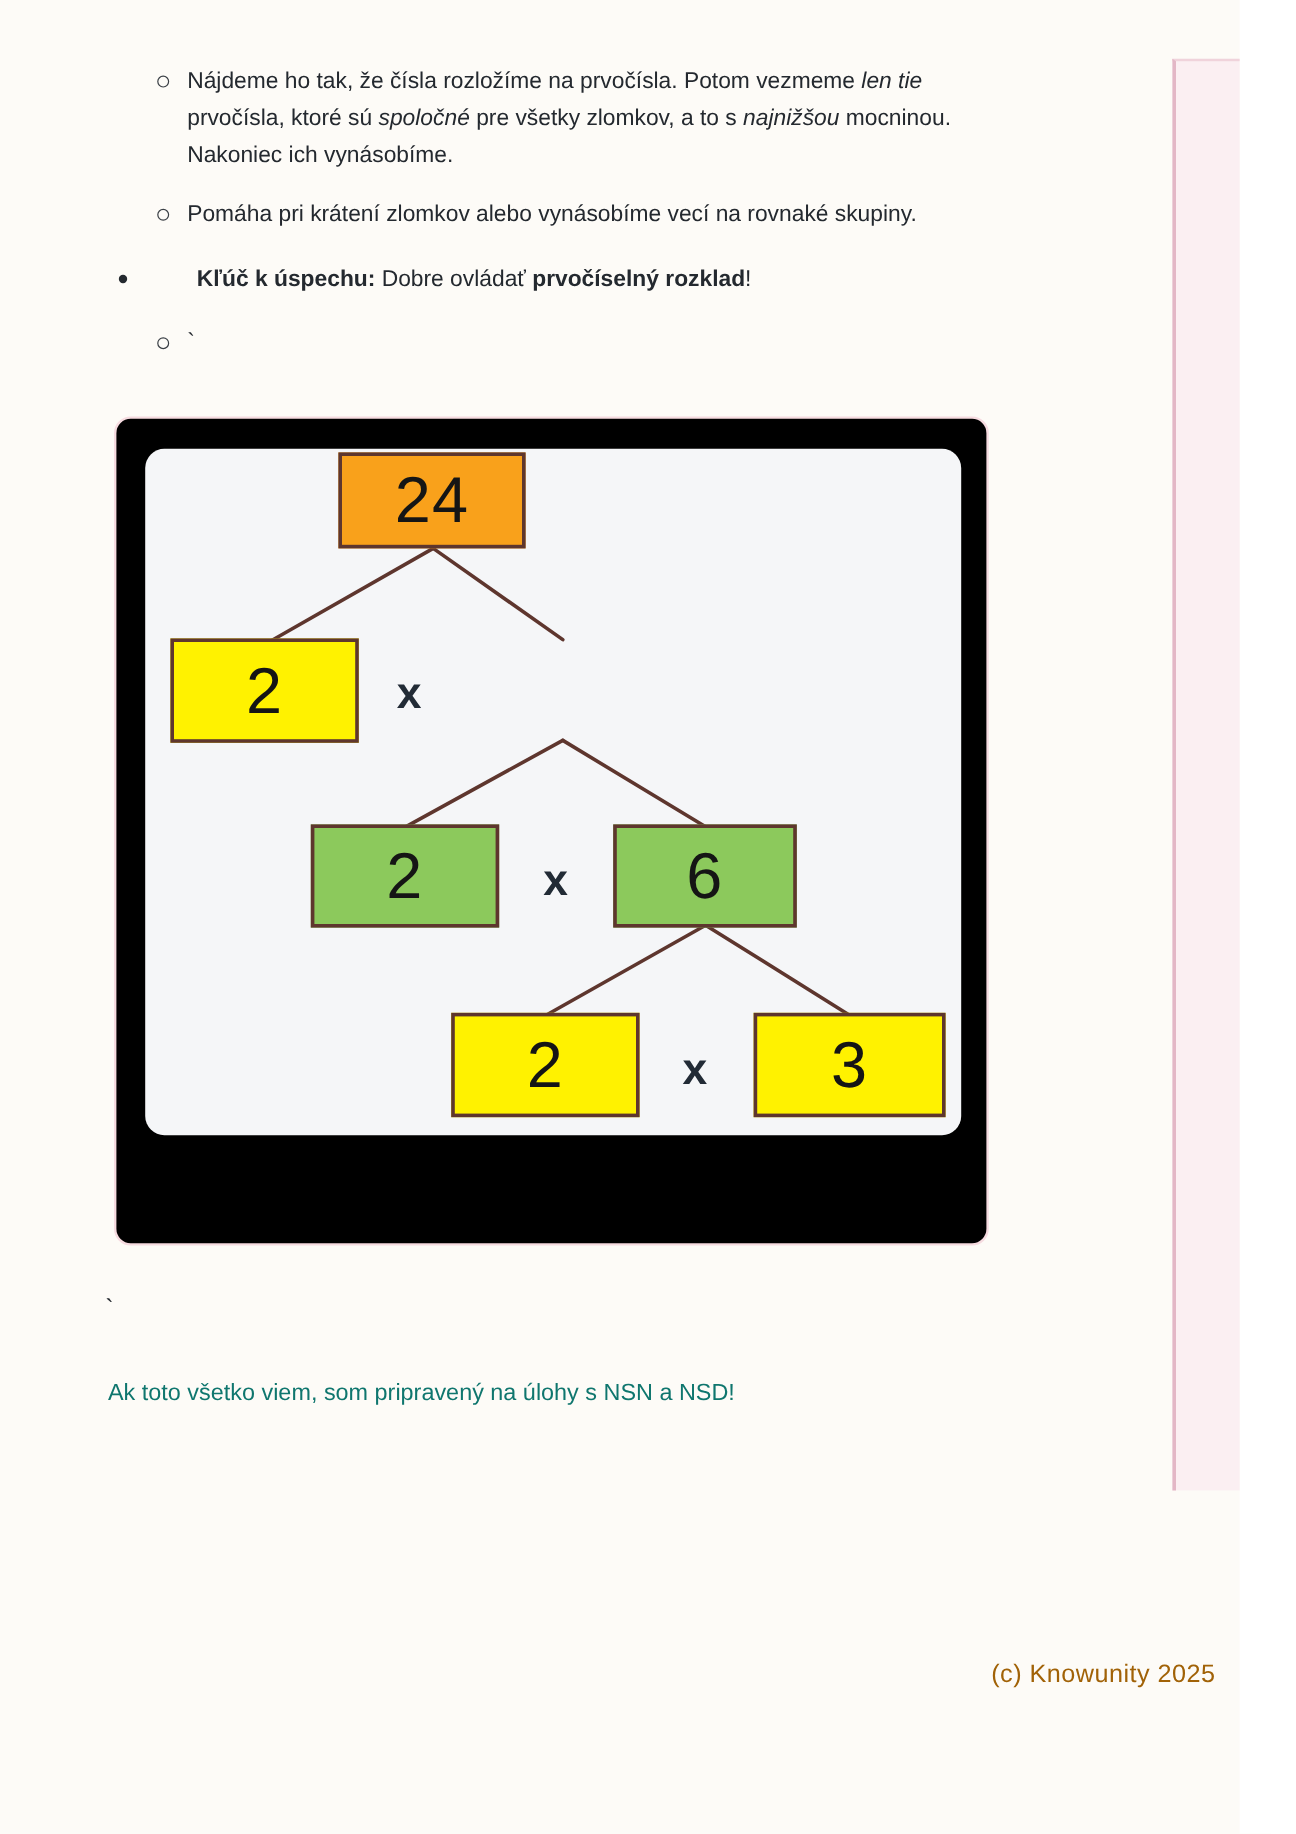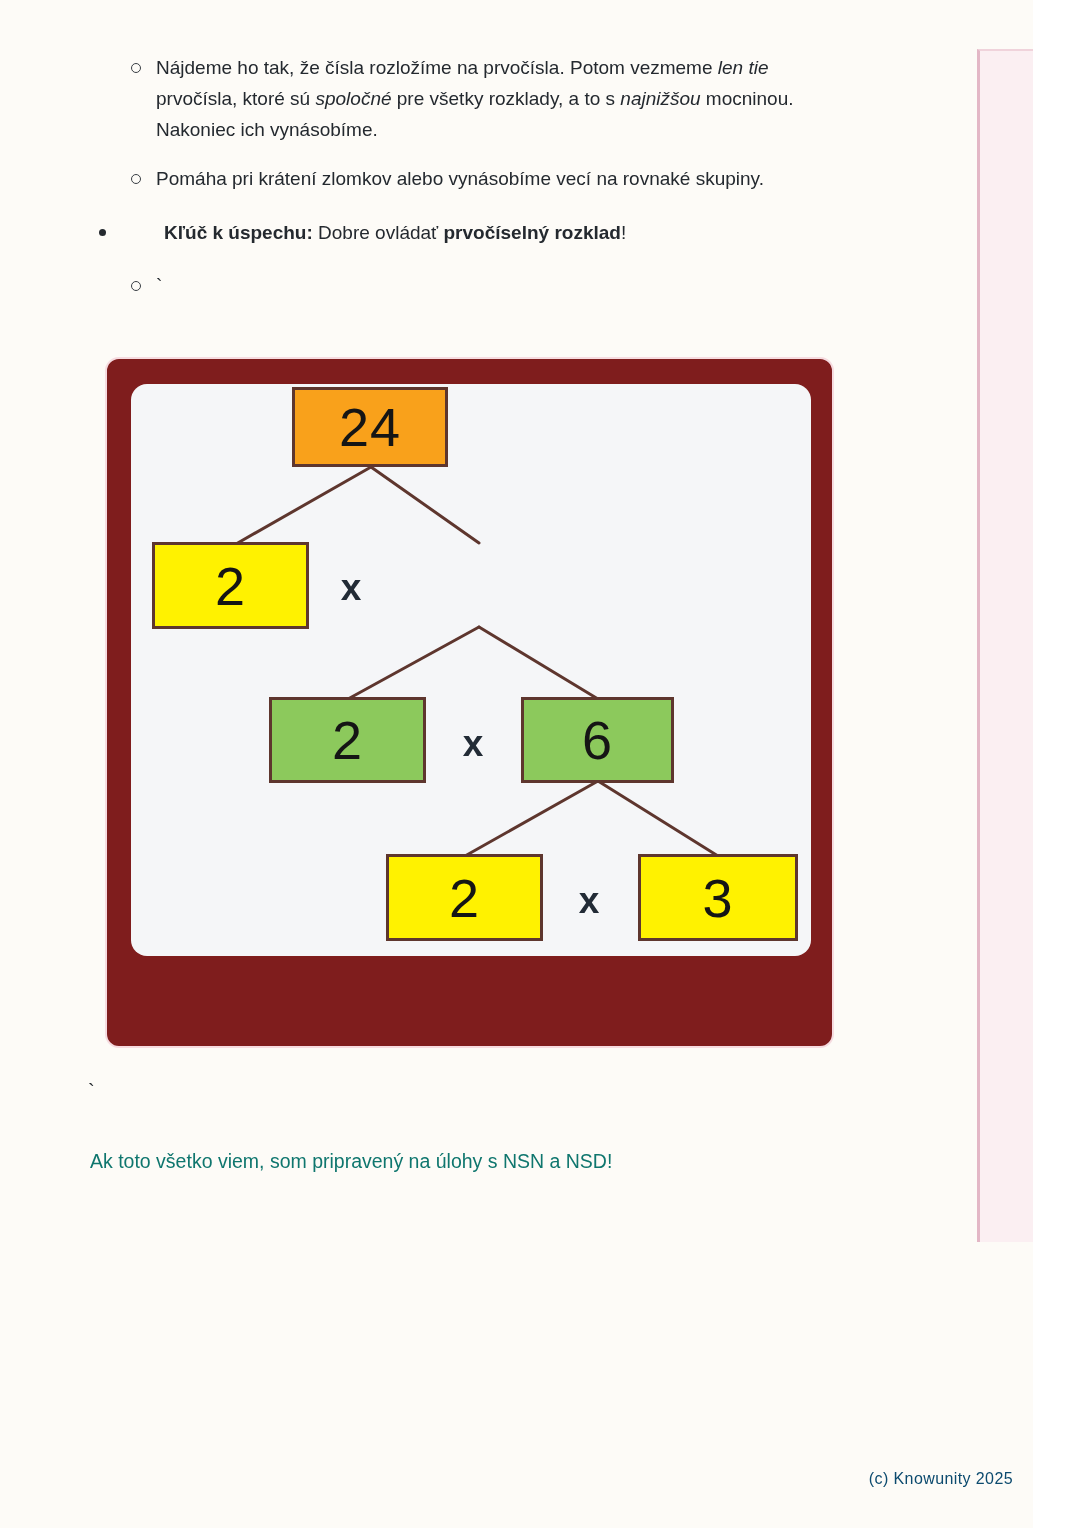--- a/index.html
+++ b/index.html
@@ -26,22 +26,22 @@
   }
   .disc-bullet{
     flex:none;width:7px;height:7px;background:#24292F;border-radius:50%;
     margin-top:12px;margin-right:17px;
   }
   .it{font-style:italic;}
   .bd{font-weight:bold;}
   
   .card{
     position:absolute;left:95px;top:347px;width:729px;height:691px;
-    background:#7f1d1d;border:2px solid var(--card_border,#F6DBE0);
-    border-radius:14px;box-sizing:border-box;margin:10px;
+    background:#000000;border:2px solid var(--card_border,#F6DBE0);
+    border-radius:14px;box-sizing:border-box;margin:0;
   }
   .panel{
     position:absolute;left:24px;top:25px;width:680px;height:572px;
     background:#F5F6F8;border-radius:16px;
   }
   .edges{position:absolute;left:0;top:0;width:680px;height:572px;}
   .node{
     position:absolute;display:flex;align-items:center;justify-content:center;
     border:3px solid var(--box_border,#5E362E);box-sizing:border-box;
     font-size:54px;color:#151515;letter-spacing:1px;
@@ -53,32 +53,32 @@
     position:absolute;transform:translate(-50%,-50%);
     font-size:37px;font-weight:bold;color:#222B36;
   }
   .caption{
     position:absolute;left:0;top:606px;width:100%;text-align:center;
     font-style:italic;font-size:19px;color:#9094A3;
   }
   .stray-tick{position:absolute;left:88px;top:1080px;font-size:20px;color:#24292F;}
   .closing{position:absolute;left:90px;top:1146px;font-size:19.5px;line-height:30px;color:#0f766e;margin:0;}
   .footer{
-    position:absolute;right:67px;top:1470px;font-size:16px;color:#0c4a6e;letter-spacing:0.4px;
+    position:absolute;right:67px;top:1384px;font-size:21px;color:#a16207;letter-spacing:0.4px;
   }
 </style>
 </head>
 <body style="--orange: #F9A11B; --yellow: #FFF200; --green: #8CC95C; --box_border: #5E362E; --accent_pink_fill: #FBEFF2; --accent_pink_line: #E3B7C6; --card_border: #F6DBE0;">
 
 <div class="white-strip"></div>
 <div class="pink-band"></div>
 
 <div class="row" style="left:131px;top:52px;width:730px;">
   <span class="circle-bullet"></span>
-  <p class="txt" style="width:690px;"><span>Nájdeme ho tak, že čísla rozložíme na prvočísla. Potom vezmeme </span><span class="it">len tie</span><span> prvočísla, ktoré sú </span><span class="it">spoločné</span><span> pre všetky rozklady, a to s </span><span class="it">najnižšou</span><span> mocninou. Nakoniec ich vynásobíme.</span></p>
+  <p class="txt" style="width:690px;"><span>Nájdeme ho tak, že čísla rozložíme na prvočísla. Potom vezmeme </span><span class="it">len tie</span><span> prvočísla, ktoré sú </span><span class="it">spoločné</span><span> pre všetky zlomkov, a to s </span><span class="it">najnižšou</span><span> mocninou. Nakoniec ich vynásobíme.</span></p>
 </div>
 
 <div class="row" style="left:131px;top:163px;width:760px;">
   <span class="circle-bullet"></span>
   <p class="txt" style="width:720px;">Pomáha pri krátení zlomkov alebo vynásobíme vecí na rovnaké skupiny.</p>
 </div>
 
 <div class="row" style="left:99px;top:217px;width:800px;gap:41px;">
   <span class="disc-bullet"></span>
   <p class="txt" style="width:760px;"><span class="bd">Kľúč k úspechu:</span><span> Dobre ovládať </span><span class="bd">prvočíselný rozklad</span><span>!</span></p>

